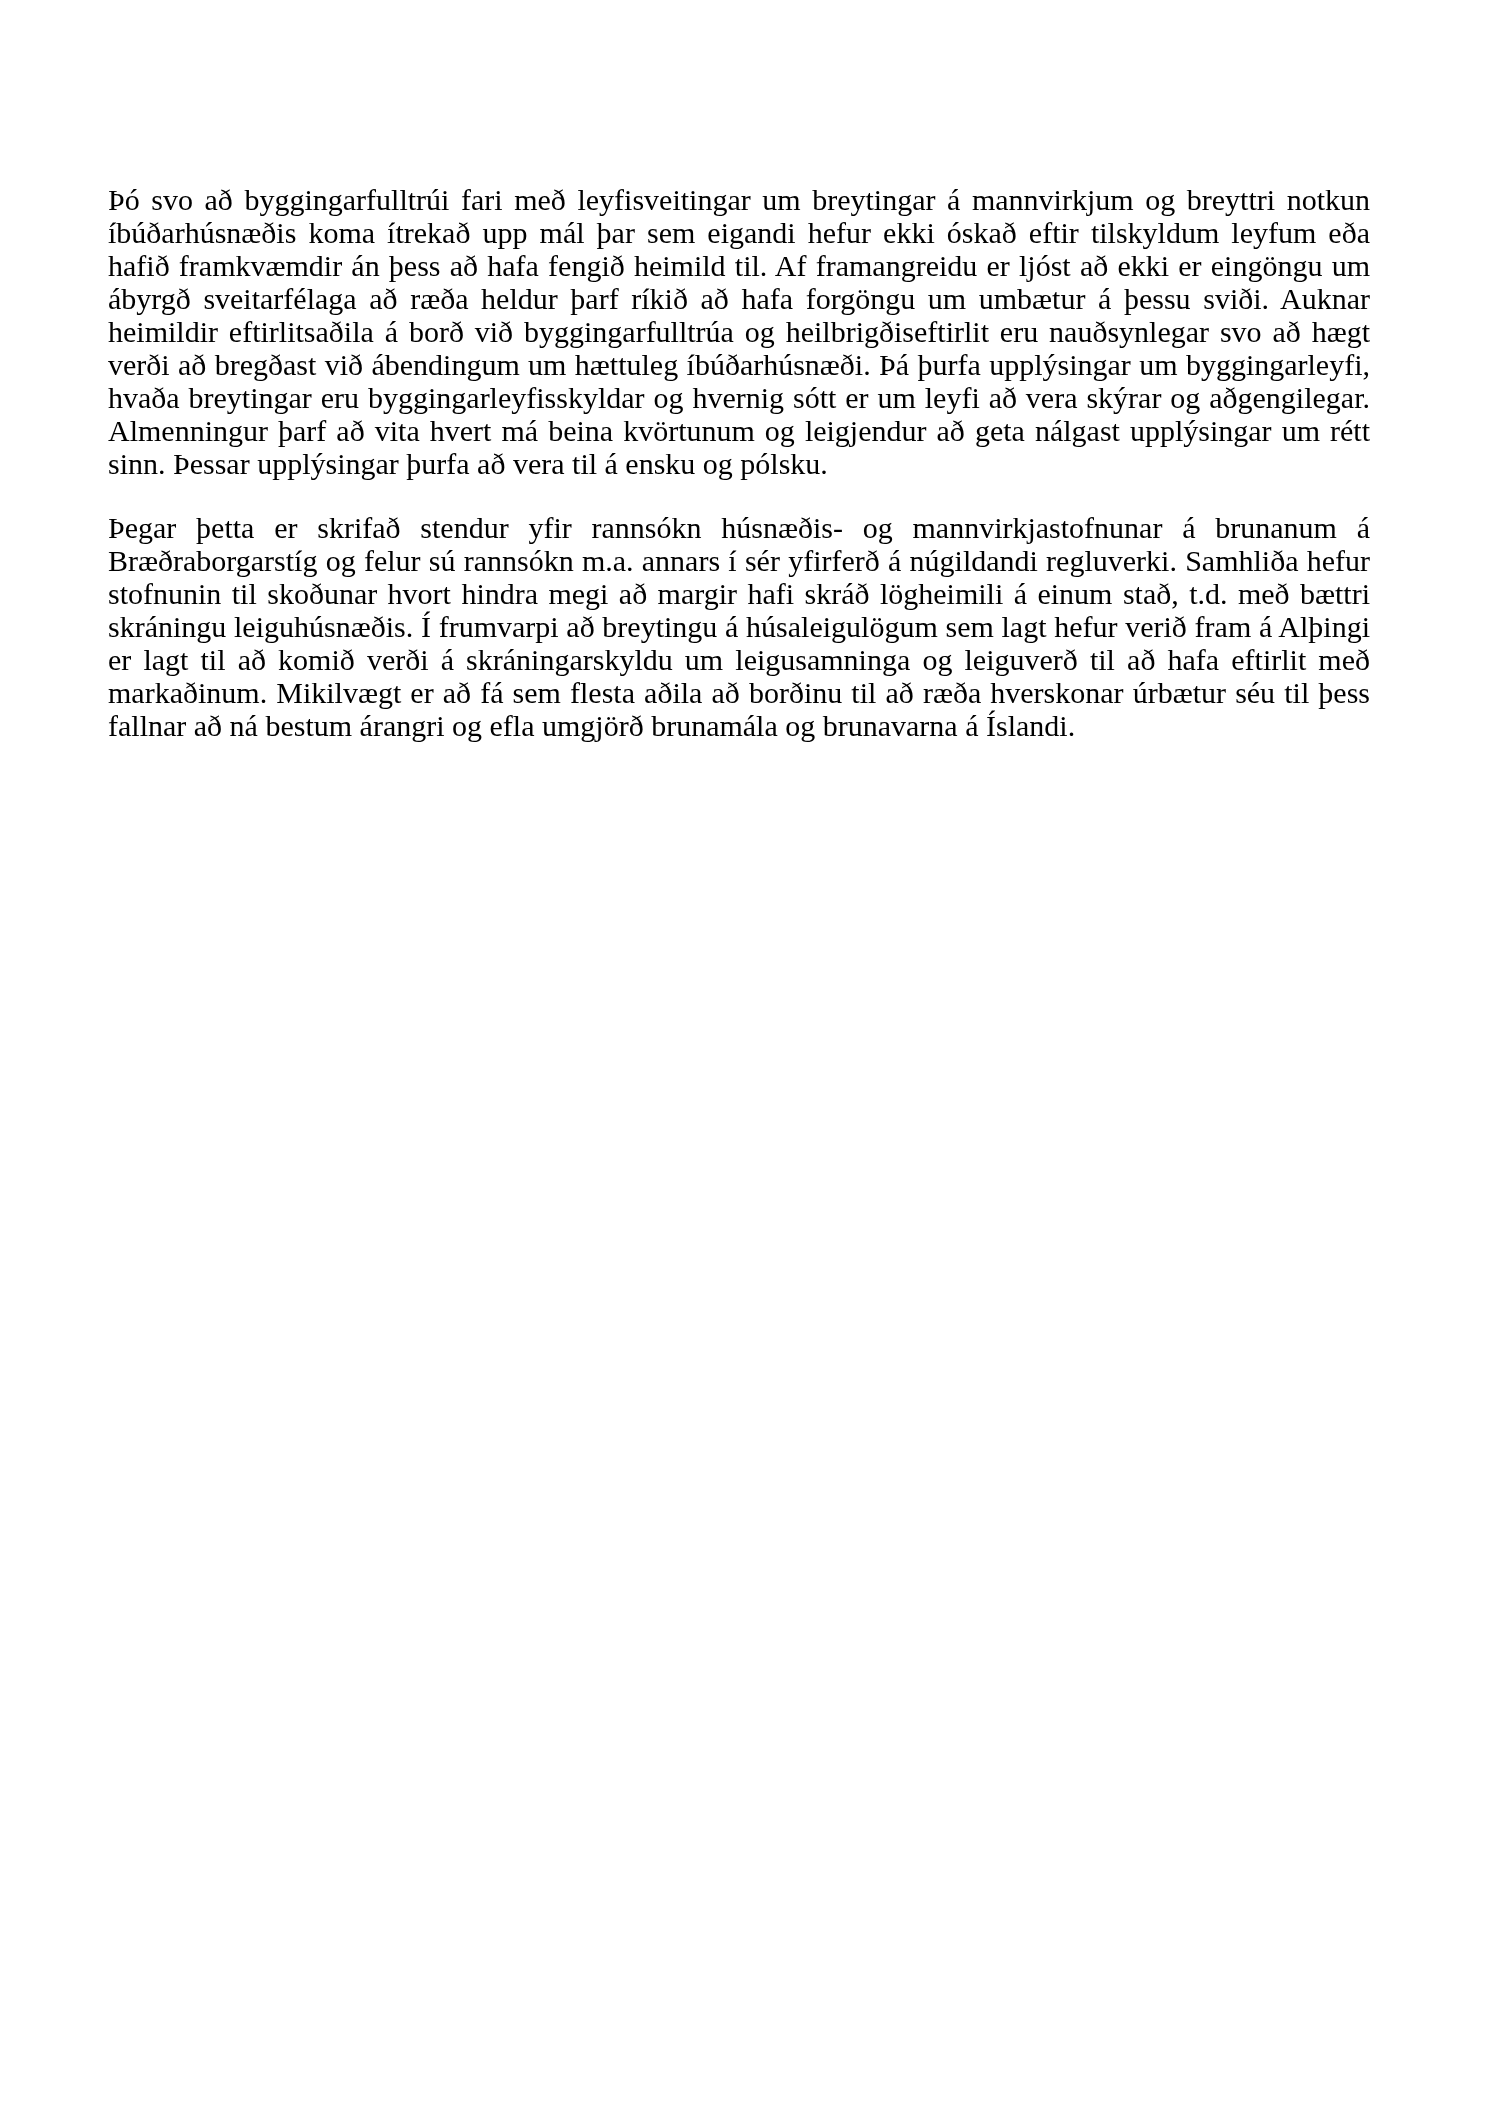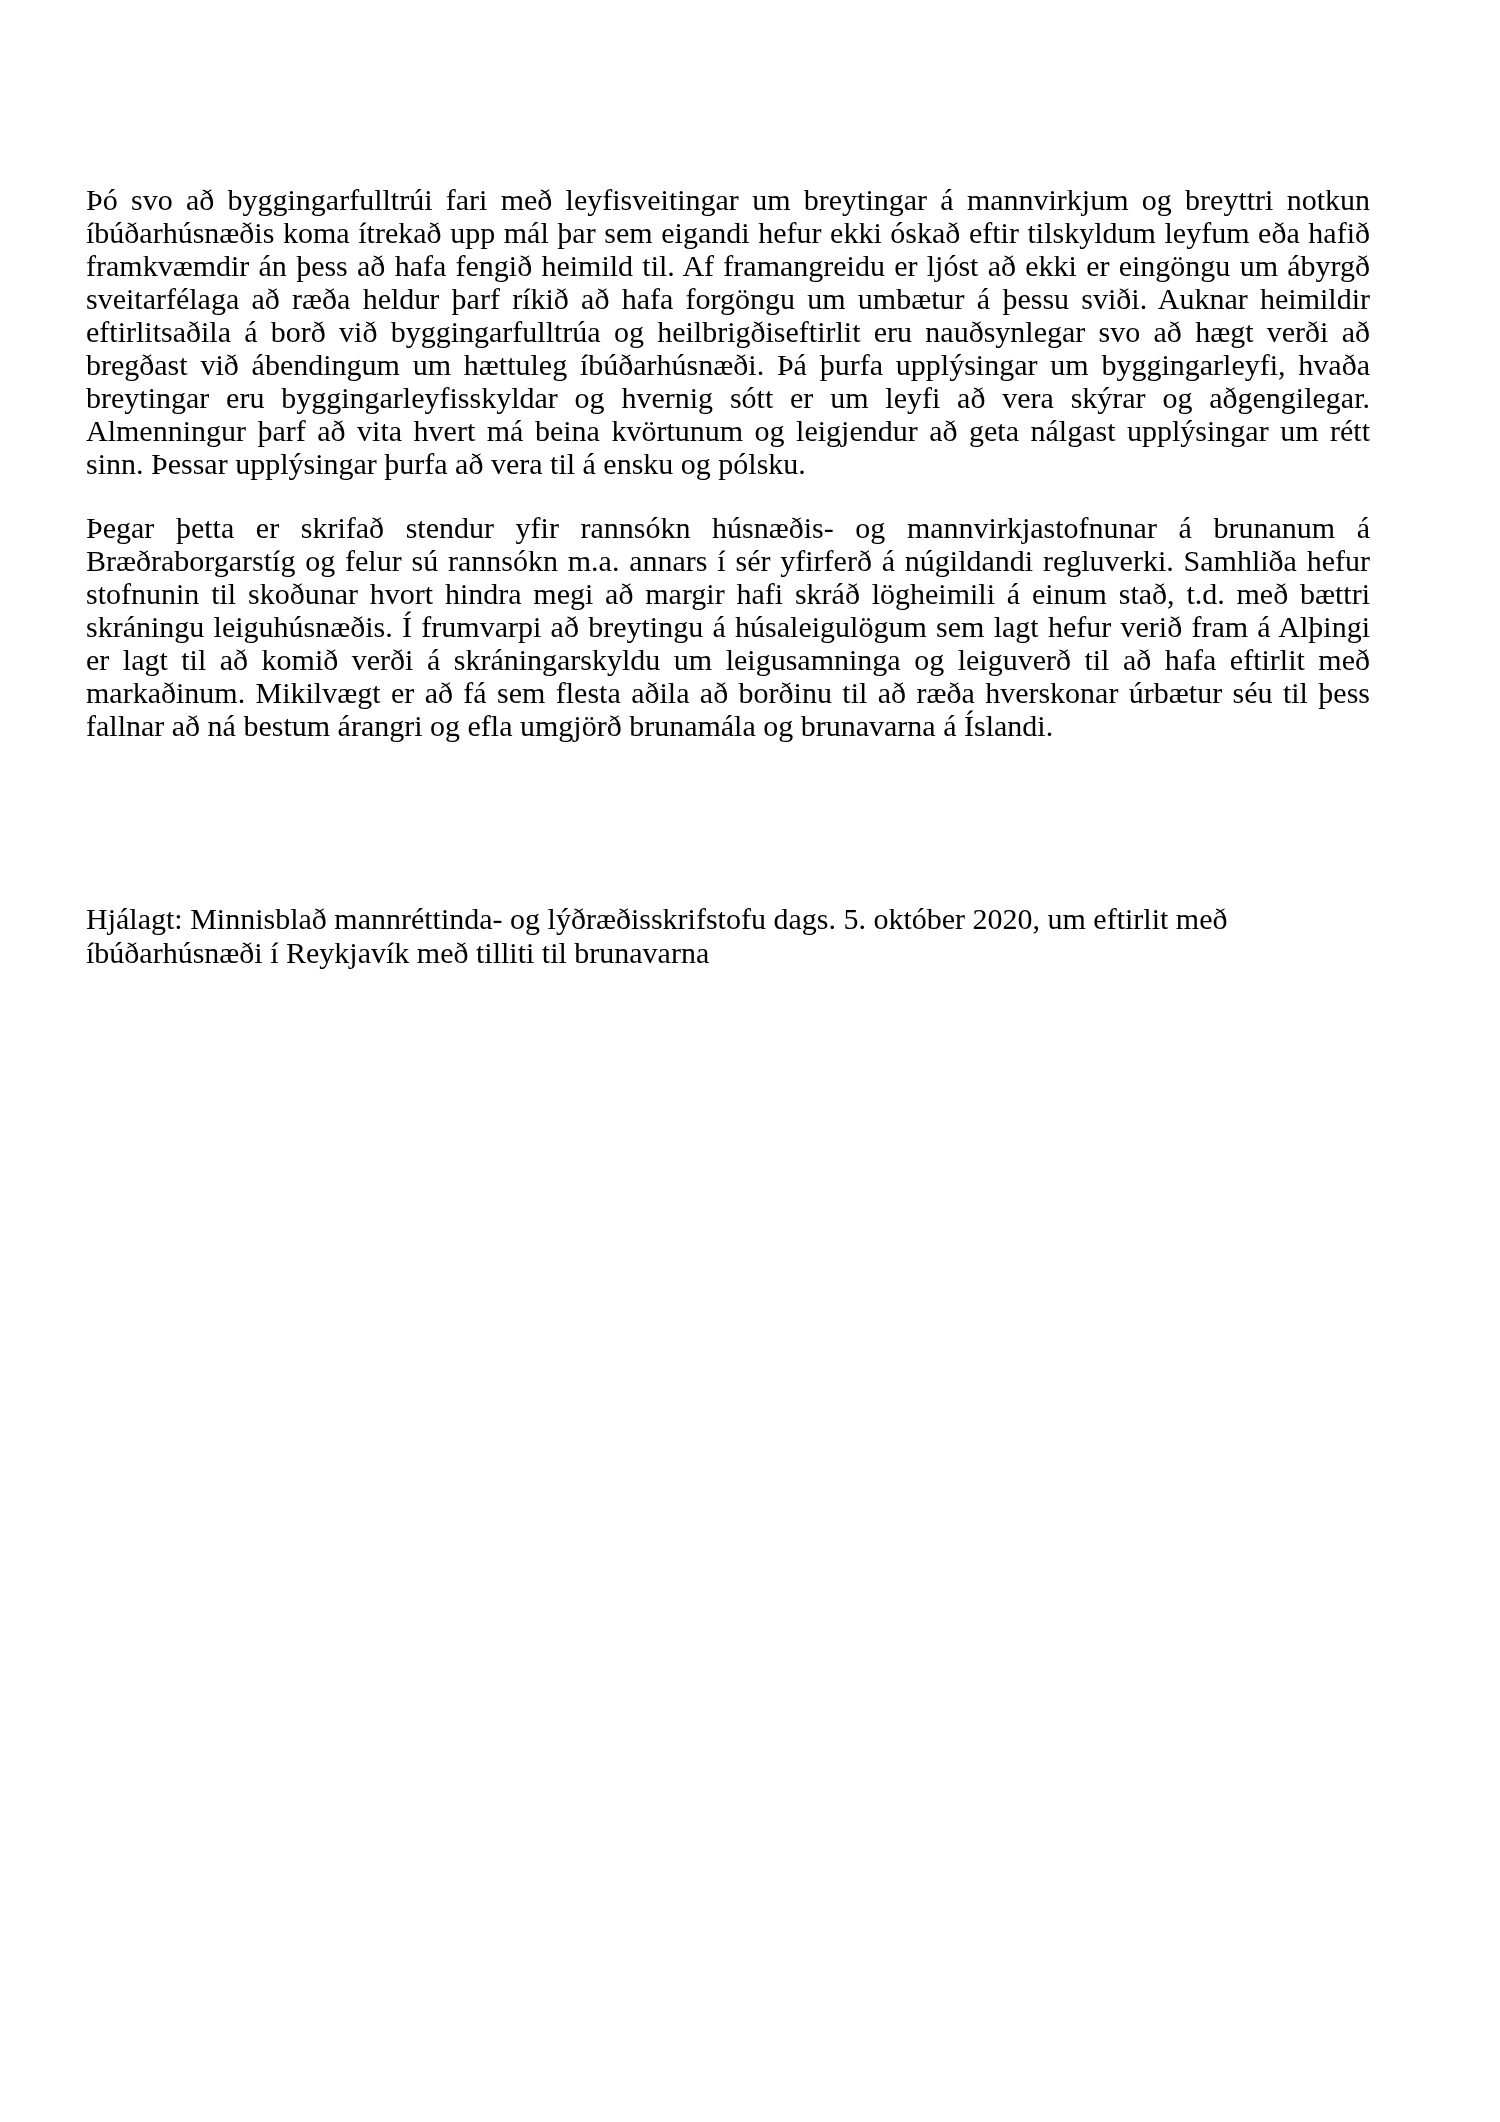--- a/index.html
+++ b/index.html
@@ -11,21 +11,21 @@
     height: 2122px;
     background: #ffffff;
     color: #000000;
     font-family: "Liberation Serif", serif;
     overflow: hidden;
   }
   .page {
     box-sizing: border-box;
     width: 1500px;
     height: 2122px;
-    padding: 183px 130px 0 86px;
+    padding: 183px 130px 0 108px;
     background: #ffffff;
   }
   .para {
     margin: 0 0 31px 0;
     font-size: 30px;
     line-height: 33px;
     text-align: justify;
     letter-spacing: 0;
   }
   .attachment-note {
@@ -34,14 +34,13 @@
     line-height: 34px;
     text-align: left;
   }
 </style>
 </head>
 <body>
 
 <div class="page">
   <p class="para">Þó svo að byggingarfulltrúi fari með leyfisveitingar um breytingar á mannvirkjum og breyttri notkun íbúðarhúsnæðis koma ítrekað upp mál þar sem eigandi hefur ekki óskað eftir tilskyldum leyfum eða hafið framkvæmdir án þess að hafa fengið heimild til. Af framangreidu er ljóst að ekki er eingöngu um ábyrgð sveitarfélaga að ræða heldur þarf ríkið að hafa forgöngu um umbætur á þessu sviði. Auknar heimildir eftirlitsaðila á borð við byggingarfulltrúa og heilbrigðiseftirlit eru nauðsynlegar svo að hægt verði að bregðast við ábendingum um hættuleg íbúðarhúsnæði. Þá þurfa upplýsingar um byggingarleyfi, hvaða breytingar eru byggingarleyfisskyldar og hvernig sótt er um leyfi að vera skýrar og aðgengilegar. Almenningur þarf að vita hvert má beina kvörtunum og leigjendur að geta nálgast upplýsingar um rétt sinn. Þessar upplýsingar þurfa að vera til á ensku og pólsku.</p>
   <p class="para">Þegar þetta er skrifað stendur yfir rannsókn húsnæðis- og mannvirkjastofnunar á brunanum á Bræðraborgarstíg og felur sú rannsókn m.a. annars í sér yfirferð á núgildandi regluverki. Samhliða hefur stofnunin til skoðunar hvort hindra megi að margir hafi skráð lögheimili á einum stað, t.d. með bættri skráningu leiguhúsnæðis. Í frumvarpi að breytingu á húsaleigulögum sem lagt hefur verið fram á Alþingi er lagt til að komið verði á skráningarskyldu um leigusamninga og leiguverð til að hafa eftirlit með markaðinum. Mikilvægt er að fá sem flesta aðila að borðinu til að ræða hverskonar úrbætur séu til þess fallnar að ná bestum árangri og efla umgjörð brunamála og brunavarna á Íslandi.</p>
-  <p class="attachment-note">Hjálagt: Minnisblað mannréttinda- og lýðræðisskrifstofu dags. 5. október 2020, um eftirlit með íbúðarhúsnæði í Reykjavík með tilliti til brunavarna</p>
 </div>
 
 </body></html>

